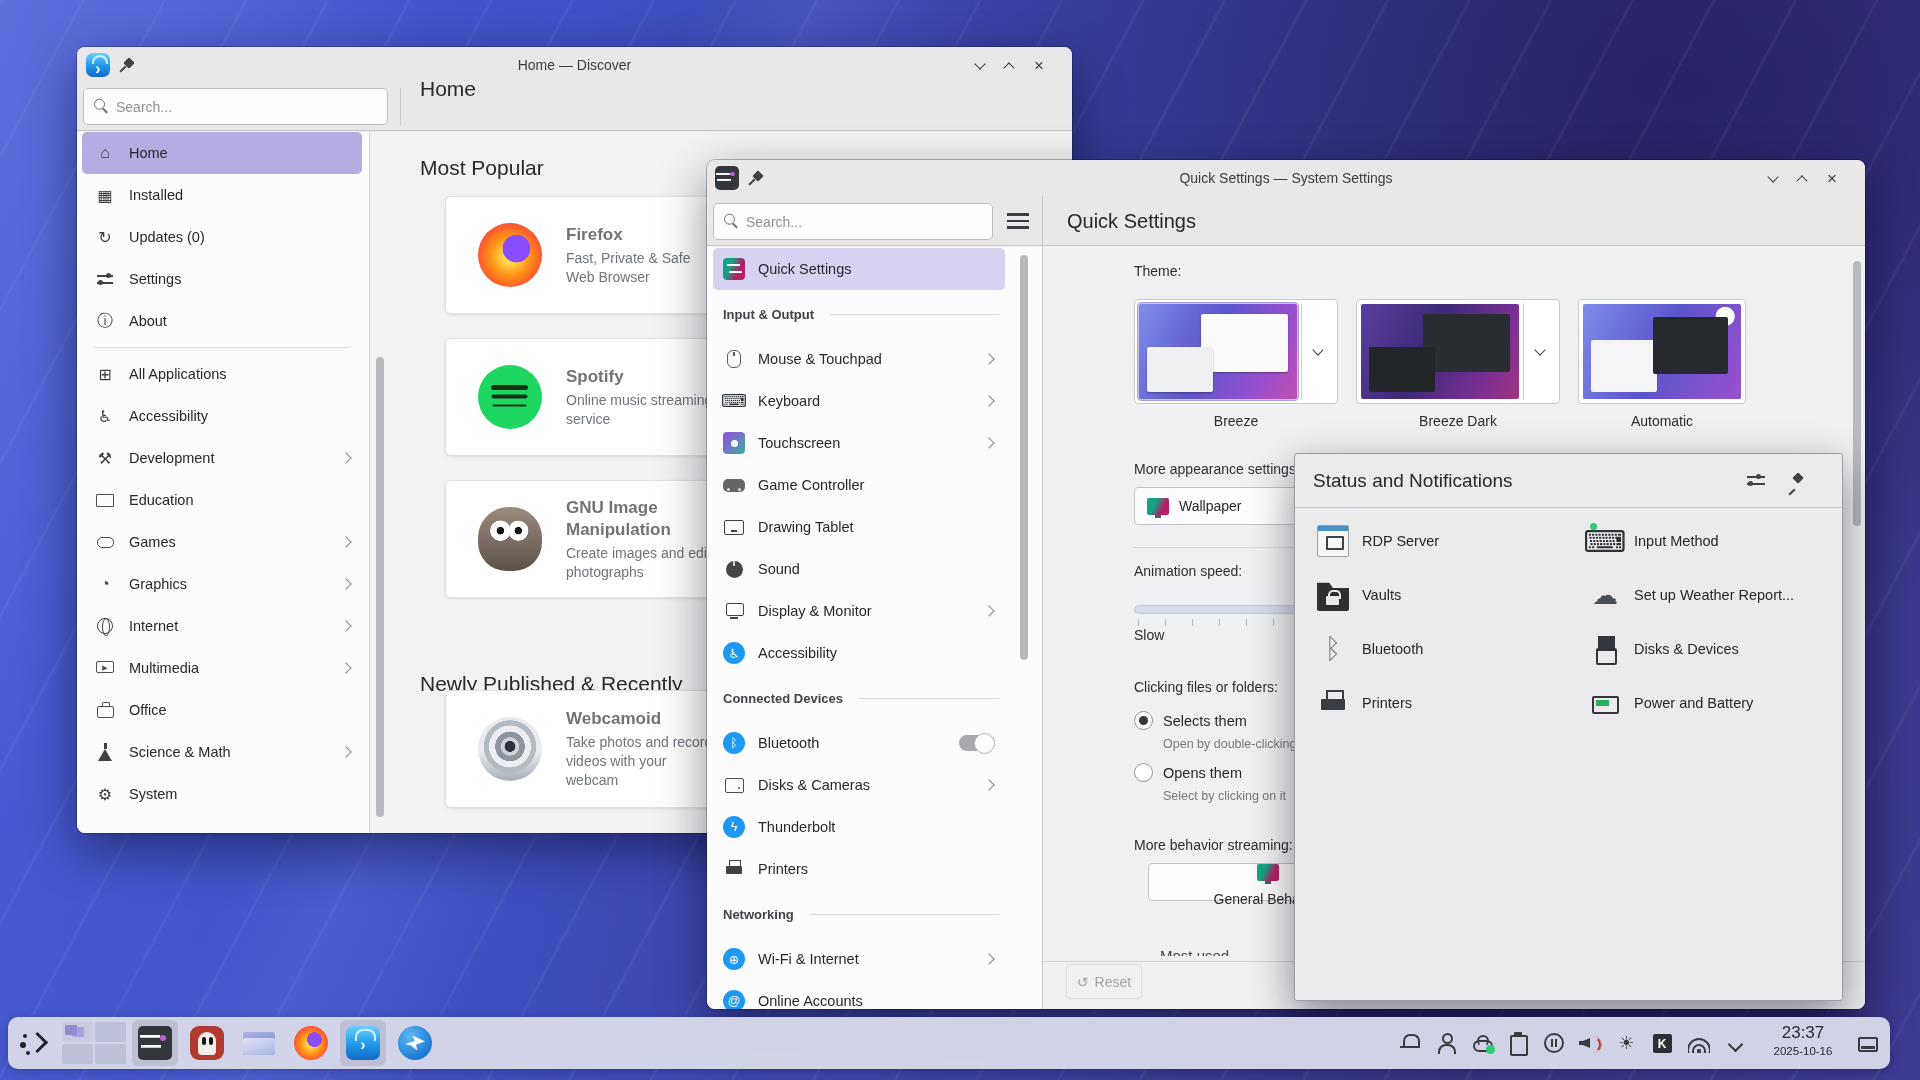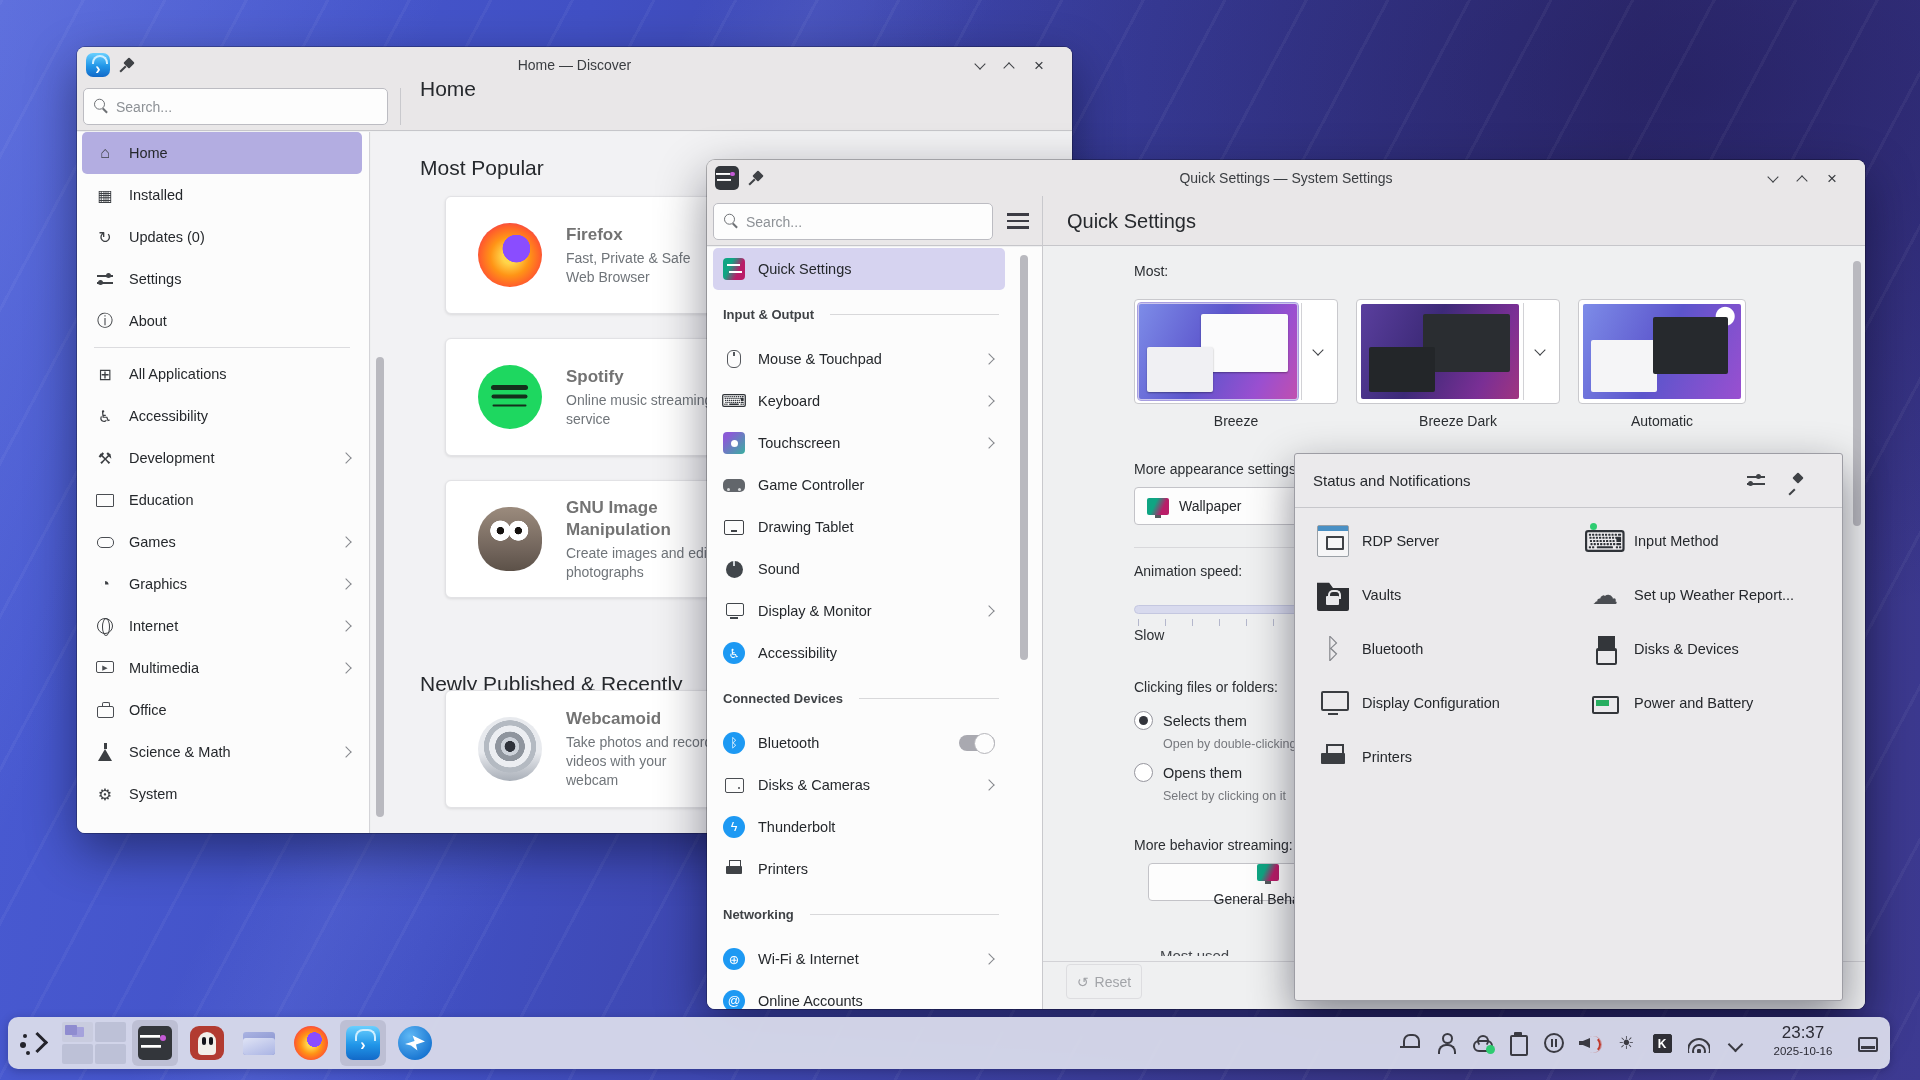--- a/index.html
+++ b/index.html
@@ -166,21 +166,21 @@
   .radio-lbl{position:absolute;font-size:14.5px;color:#25282c;}
   .radio-sub{position:absolute;font-size:12.5px;color:#77797e;}
   .most-used{position:absolute;left:117px;top:700px;height:9px;overflow:hidden;font-size:15px;color:#44474c;}
   .bottombar-sep{position:absolute;left:0;right:0;top:714px;height:1px;background:#d2d2d6;}
   .btn-reset{position:absolute;left:23px;top:717px;width:76px;height:35px;border:1px solid #dddde0;border-radius:4px;
     display:flex;align-items:center;justify-content:center;gap:6px;font-size:14px;color:#a2a4a8;background:transparent;}
   
   #popup{position:absolute;left:1294px;top:453px;width:549px;height:548px;background:#ebeaec;border:1px solid #9d9da4;border-radius:3px;
     box-shadow:0 16px 44px rgba(0,0,20,.45);}
   #popup .p-header{position:absolute;left:0;right:0;top:0;height:54px;border-bottom:1px solid #c7c7cb;}
-  #popup .p-title{position:absolute;left:18px;top:0;height:54px;line-height:54px;font-size:15px;color:#26292d;}
+  #popup .p-title{position:absolute;left:18px;top:0;height:54px;line-height:54px;font-size:19px;color:#26292d;}
   #popup .p-hicon{position:absolute;top:15px;width:24px;height:24px;}
   .p-col{position:absolute;top:60px;width:264px;display:flex;flex-direction:column;}
   .p-item{height:54px;display:flex;align-items:center;gap:13px;padding:0 6px;}
   .pic{width:32px;height:32px;flex:0 0 32px;display:flex;align-items:center;justify-content:center;font-size:24px;color:#2f3338;position:relative;}
   .p-lbl{font-size:14.5px;color:#25282c;white-space:nowrap;}
   .p-item.dot .pic::after{content:"";position:absolute;top:-2px;left:1px;width:7px;height:7px;border-radius:50%;background:#2ecc71;}
   .pi-rdp{background:#f6f6f7;border:1px solid #9aa0a6;border-radius:2px;}
   .pi-rdp::before{content:"";position:absolute;top:0;left:0;right:0;height:5px;background:#4a90c4;}
   .pi-rdp::after{content:"";position:absolute;left:8px;top:10px;width:14px;height:10px;border:2px solid #3f4246;border-radius:1px;}
   .pi-vault{background:#2d2f33;border-radius:2px;clip-path:polygon(0 12%,38% 12%,50% 28%,100% 28%,100% 100%,0 100%);}
@@ -564,21 +564,21 @@
 
           </div>
 
       </div>
     </div>
     <div class="s-scroll"></div>
 
     <div class="s-main">
       <div class="m-scroll"></div>
 
-      <div class="form-label" style="left:91px;top:16px;">Most:</div>
+      <div class="form-label" style="left:91px;top:16px;">Theme:</div>
       <div class="theme-row">
 
           <div class="tcard sel drop">
             <div class="tc-top">
               <div class="tc-thumbpad">
                 <div class="tc-thumb thumb-breeze"></div>
               </div>
               <div class="tc-chev">
                 <span class="chev down"></span>
               </div>
@@ -660,24 +660,20 @@
         <div class="p-item">
           <span class="pic pi-vault"></span>
           <span class="p-lbl">Vaults</span>
         </div>
 
         <div class="p-item">
           <span class="pic pi-bt">ᛒ</span>
           <span class="p-lbl">Bluetooth</span>
         </div>
 
-        <div class="p-item">
-          <span class="pic pi-monitor"></span>
-          <span class="p-lbl">Display Configuration</span>
-        </div>
 
         <div class="p-item">
           <span class="pic pi-printer"></span>
           <span class="p-lbl">Printers</span>
         </div>
 
     </div>
     <div class="p-col" style="left:288px;">
 
         <div class="p-item dot">

